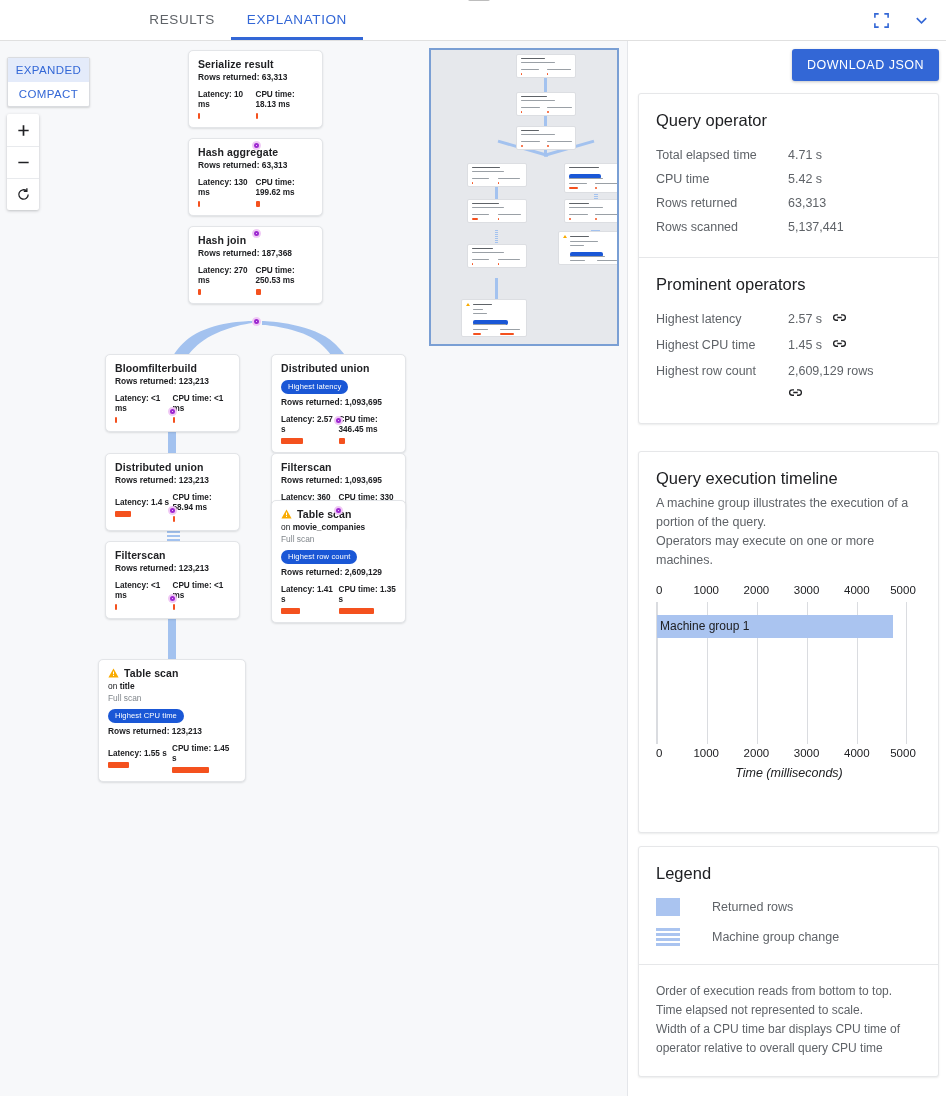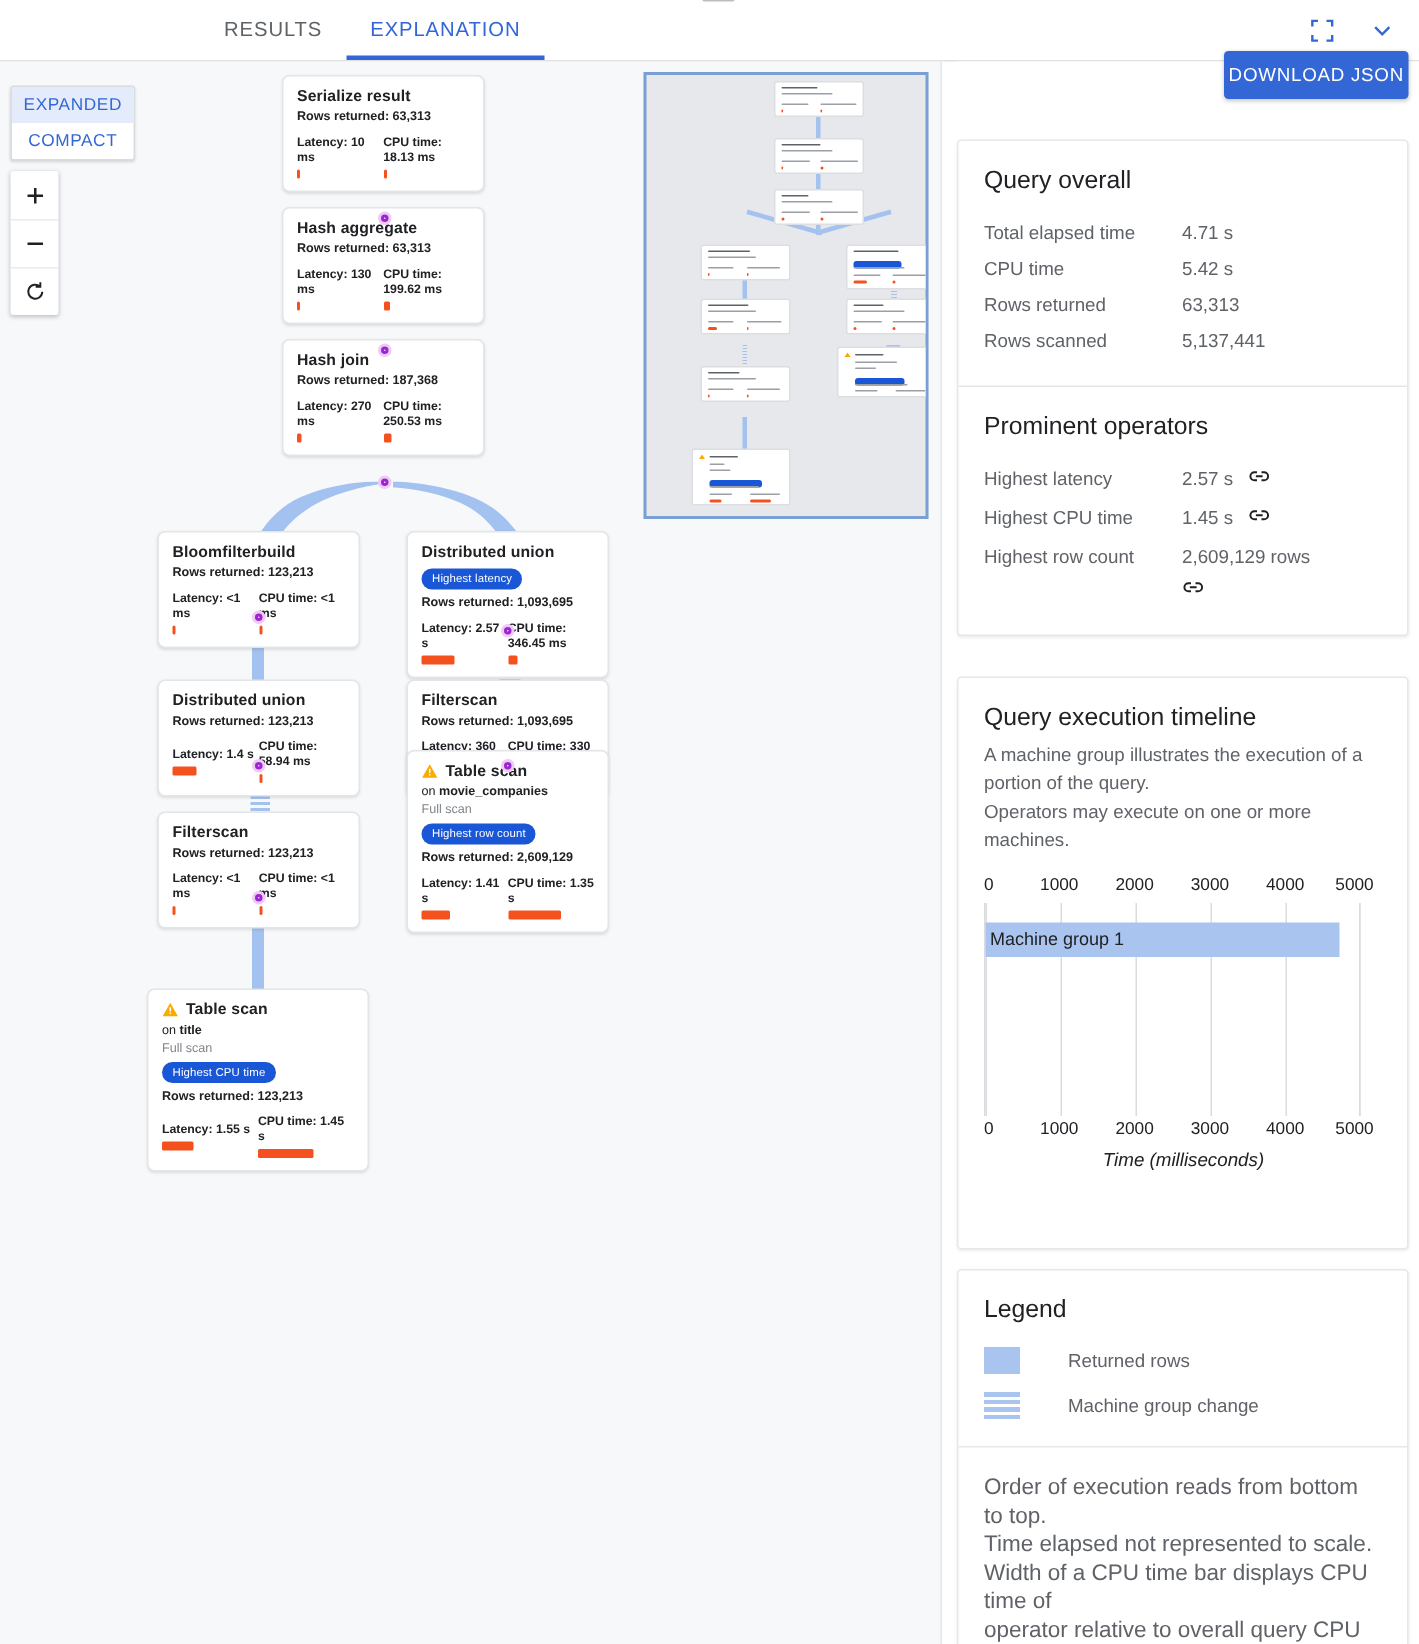--- a/index.html
+++ b/index.html
@@ -136,24 +136,24 @@
   .mini-l.badge { background: #1a57d6; height: 4px; border-radius: 2px; }
   .mini-conn { position: absolute; background: #a3c2ef; }
   .mini-tri {
     position: absolute; width: 0; height: 0;
     border-left: 2px solid transparent; border-right: 2px solid transparent;
     border-bottom: 3.5px solid #f9ab00;
   }
 
   
   .dl-btn {
-    position: absolute; right: 7px; top: 34px; z-index: 12;
+    position: absolute; right: 7px; top: 49px; z-index: 12;
     background: #3367d6; color: #fff; border: none; border-radius: 3px;
     font-size: 12.5px; font-weight: 500; letter-spacing: .5px;
-    padding: 9px 3px; cursor: pointer;
+    padding: 9px 15px; cursor: pointer;
     box-shadow: 0 1px 3px rgba(60,64,67,.3);
     font-family: "Liberation Sans", sans-serif;
   }
 
   
   .rpanel { position: absolute; left: 637px; top: 41px; width: 309px; height: 1055px; background: #fff; }
   .card {
     position: absolute; left: 1px; width: 301px;
     background: #fff; border: 1px solid #e6e7e9; border-radius: 3px;
     box-shadow: 0 1px 2px rgba(60,64,67,.1);
@@ -192,21 +192,21 @@
 
   
   .leg-row { display: flex; align-items: center; margin-bottom: 12px; }
   .leg-sw { width: 24px; height: 18px; flex: none; }
   .leg-sw.solid { background: #aac4f0; }
   .leg-sw.striped {
     background: repeating-linear-gradient(to bottom,
       #aac4f0 0px, #aac4f0 3px, #ffffff 3px, #ffffff 5px);
   }
   .leg-txt { font-size: 12.5px; color: #5f6368; margin-left: 32px; }
-  .foot { font-size: 15px; color: #5f6368; line-height: 19px; }
+  .foot { font-size: 12px; color: #5f6368; line-height: 19px; }
 </style>
 </head>
 <body>
 
 <div id="root">
 
   <div class="tabbar">
     <div class="top-nub"></div>
     <div class="tab first">SCHEMA</div>
     <div class="tab">RESULTS</div>
@@ -556,21 +556,21 @@
     </div>
 
   </div>
 
   <button class="dl-btn">DOWNLOAD JSON</button>
 
   <div class="rpanel">
 
     <div class="card" style="top:52px;">
       <div class="card-sec">
-        <div class="card-h">Query overall</div>
+        <div class="card-h">Query operator</div>
         <div class="kv">
           <div class="k">Total elapsed time</div>
           <div class="v">4.71 s</div>
         </div>
         <div class="kv">
           <div class="k">CPU time</div>
           <div class="v">5.42 s</div>
         </div>
         <div class="kv">
           <div class="k">Rows returned</div>

